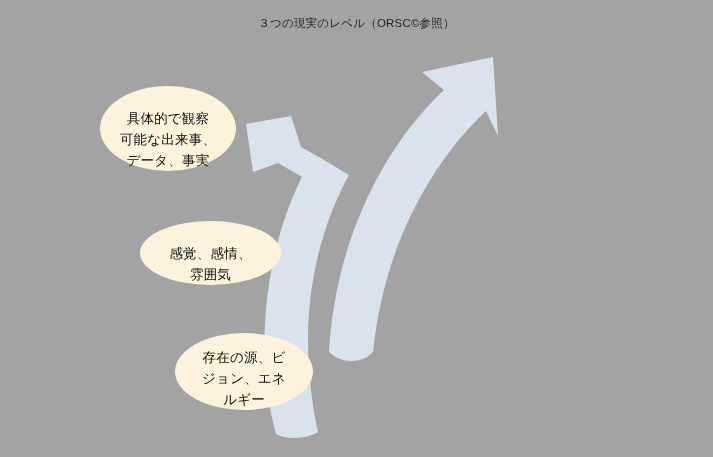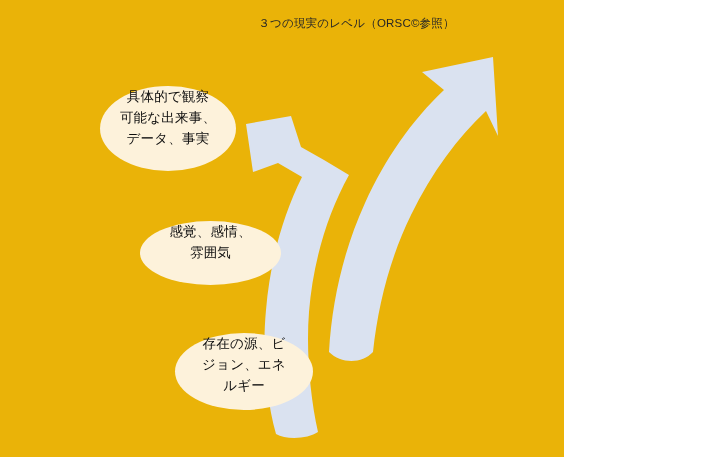--- a/index.html
+++ b/index.html
@@ -5,23 +5,23 @@
   html, body {
     margin: 0;
     padding: 0;
     background: #ffffff;
   }
   body {
     font-family: "Liberation Sans", "DejaVu Sans", sans-serif;
   }
   #canvas {
     position: relative;
-    width: 564px;
+    width: 713px;
     height: 457px;
-    background: #eab308;
+    background: #a3a3a3;
     overflow: hidden;
   }
   #diagram-title {
     position: absolute;
     left: 0;
     top: 15px;
     width: 713px;
     text-align: center;
     font-size: 11.5px;
     line-height: 16px;
@@ -32,21 +32,21 @@
   .arrows-layer {
     position: absolute;
     left: 0;
     top: 0;
     width: 713px;
     height: 457px;
   }
   .bubble {
     position: absolute;
     display: flex;
-    align-items: flex-start;
+    align-items: flex-end;
     justify-content: center;
     border-radius: 50%;
     background: #fdf2db;
     color: #0d0d0d;
     font-size: 13.5px;
     line-height: 21px;
     text-align: center;
     letter-spacing: 0.2px;
     box-sizing: border-box;
     padding: 0 8px;

